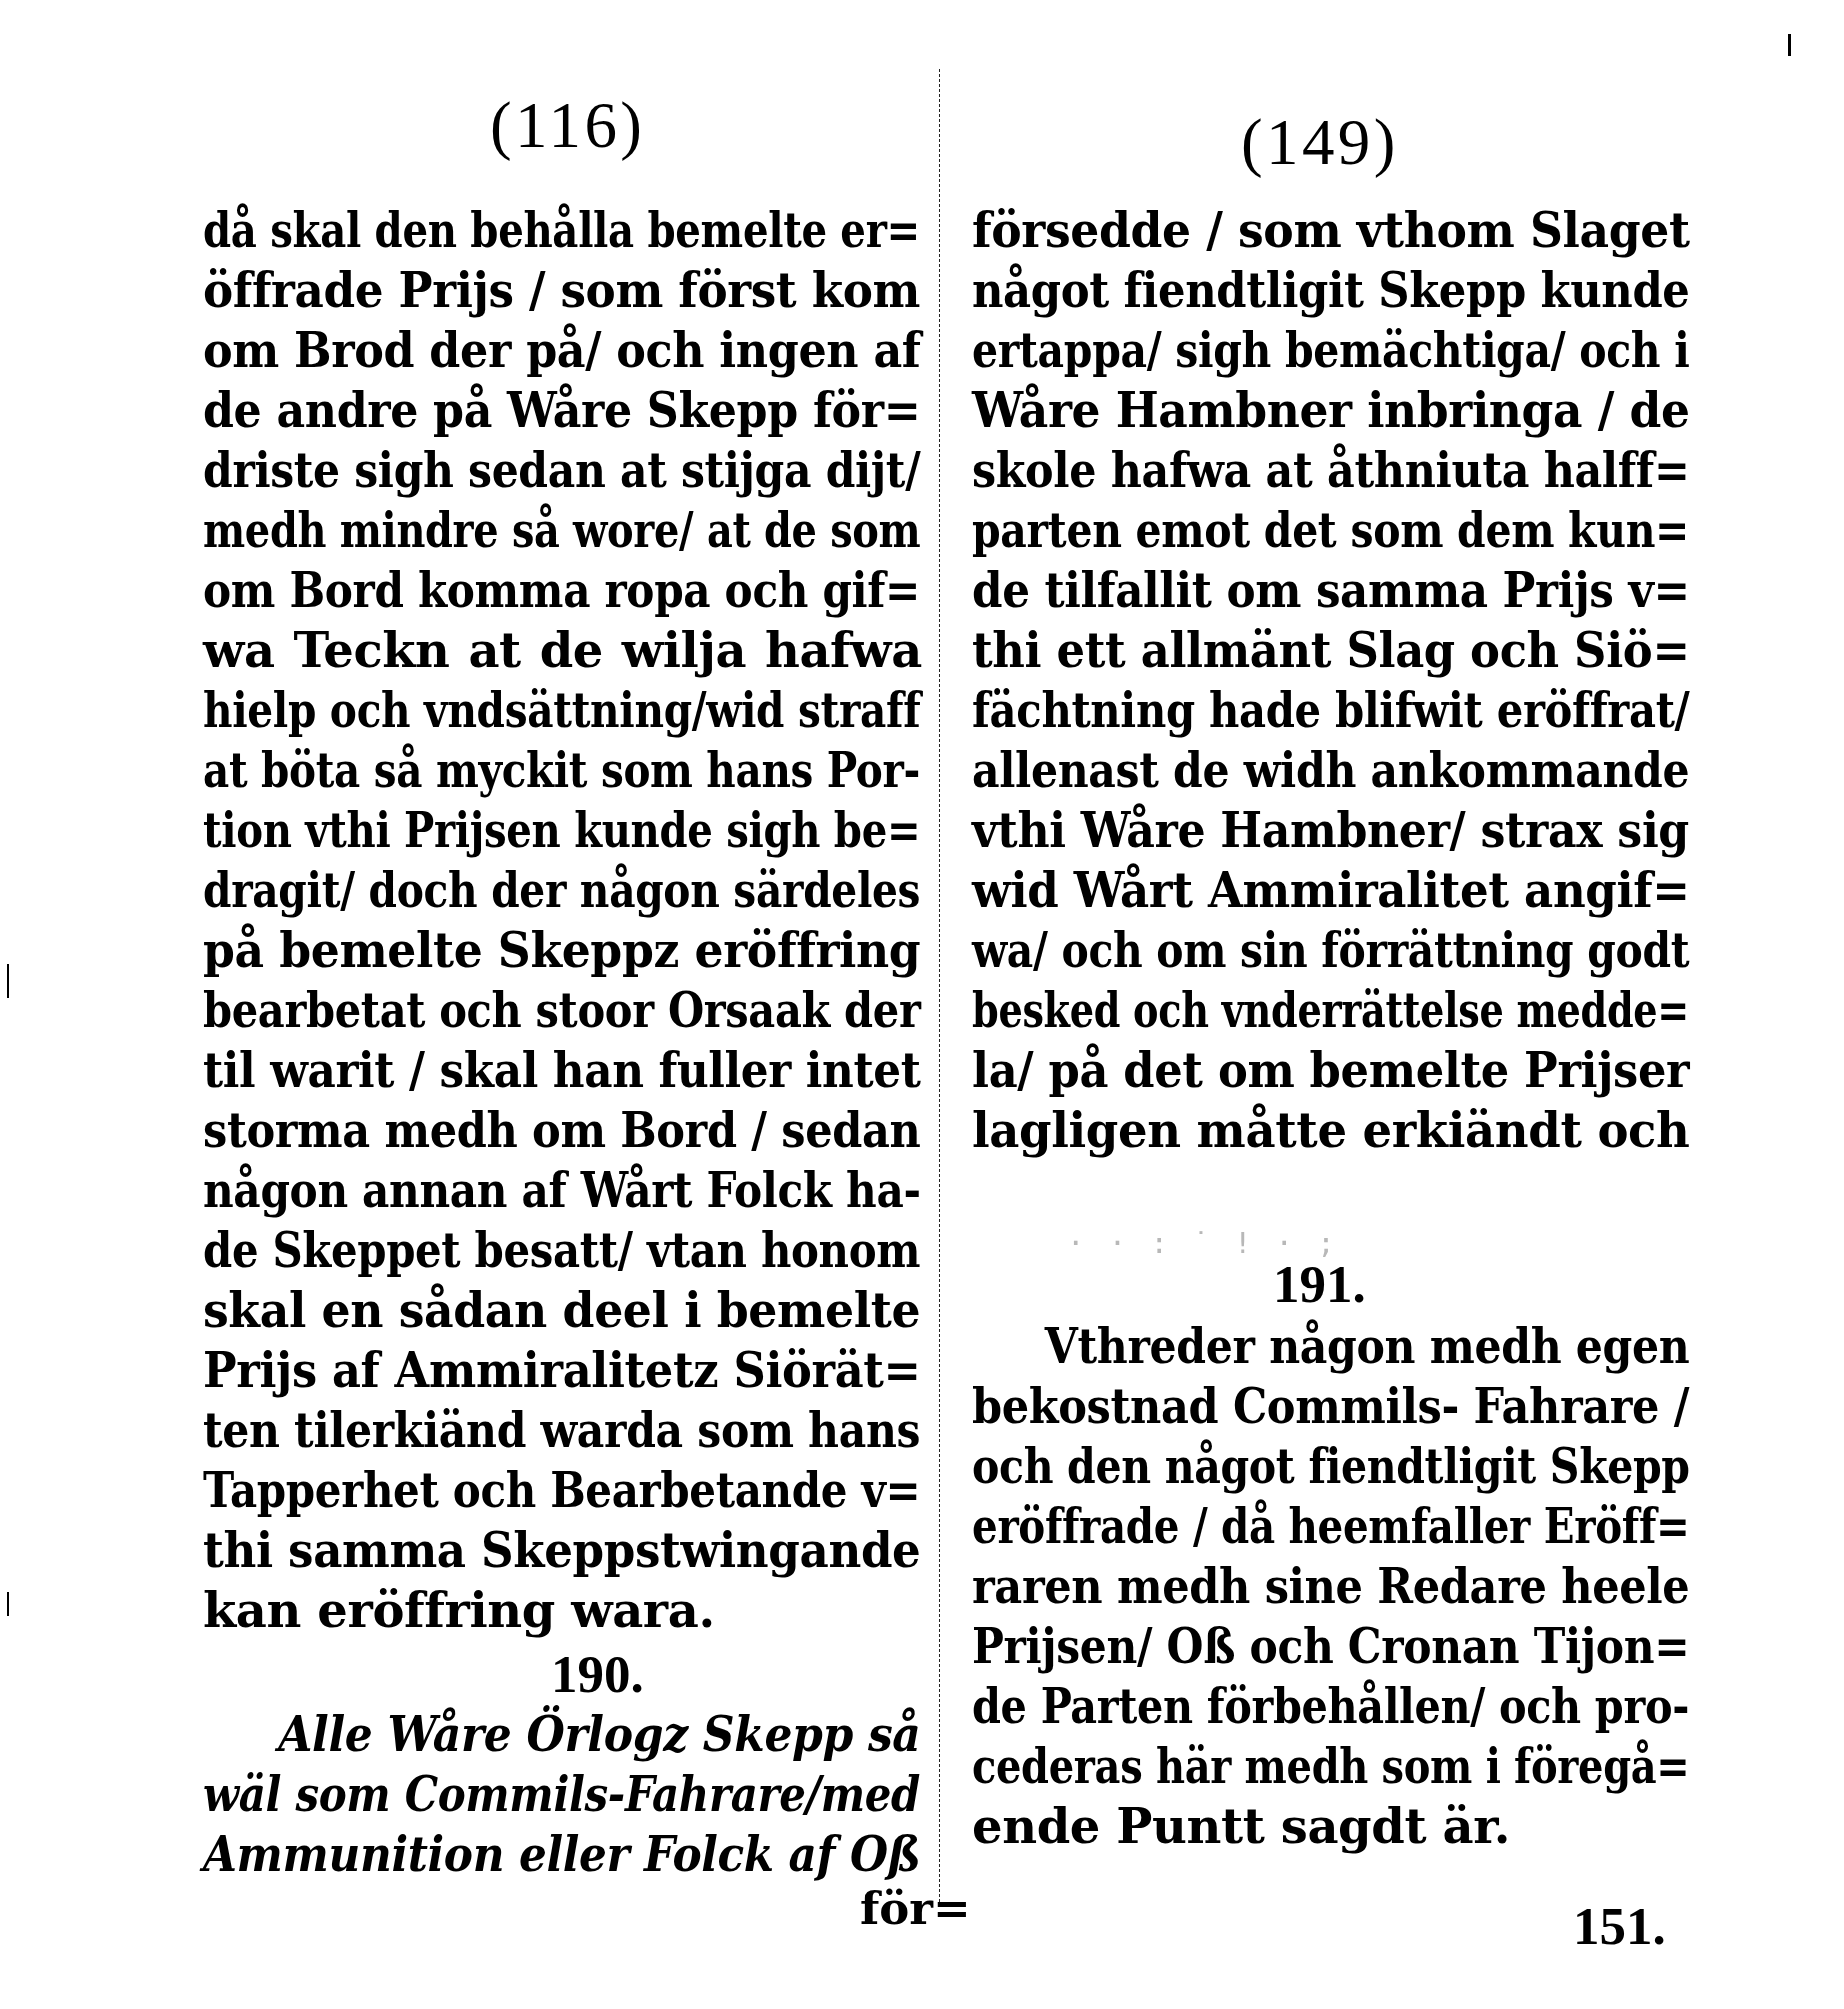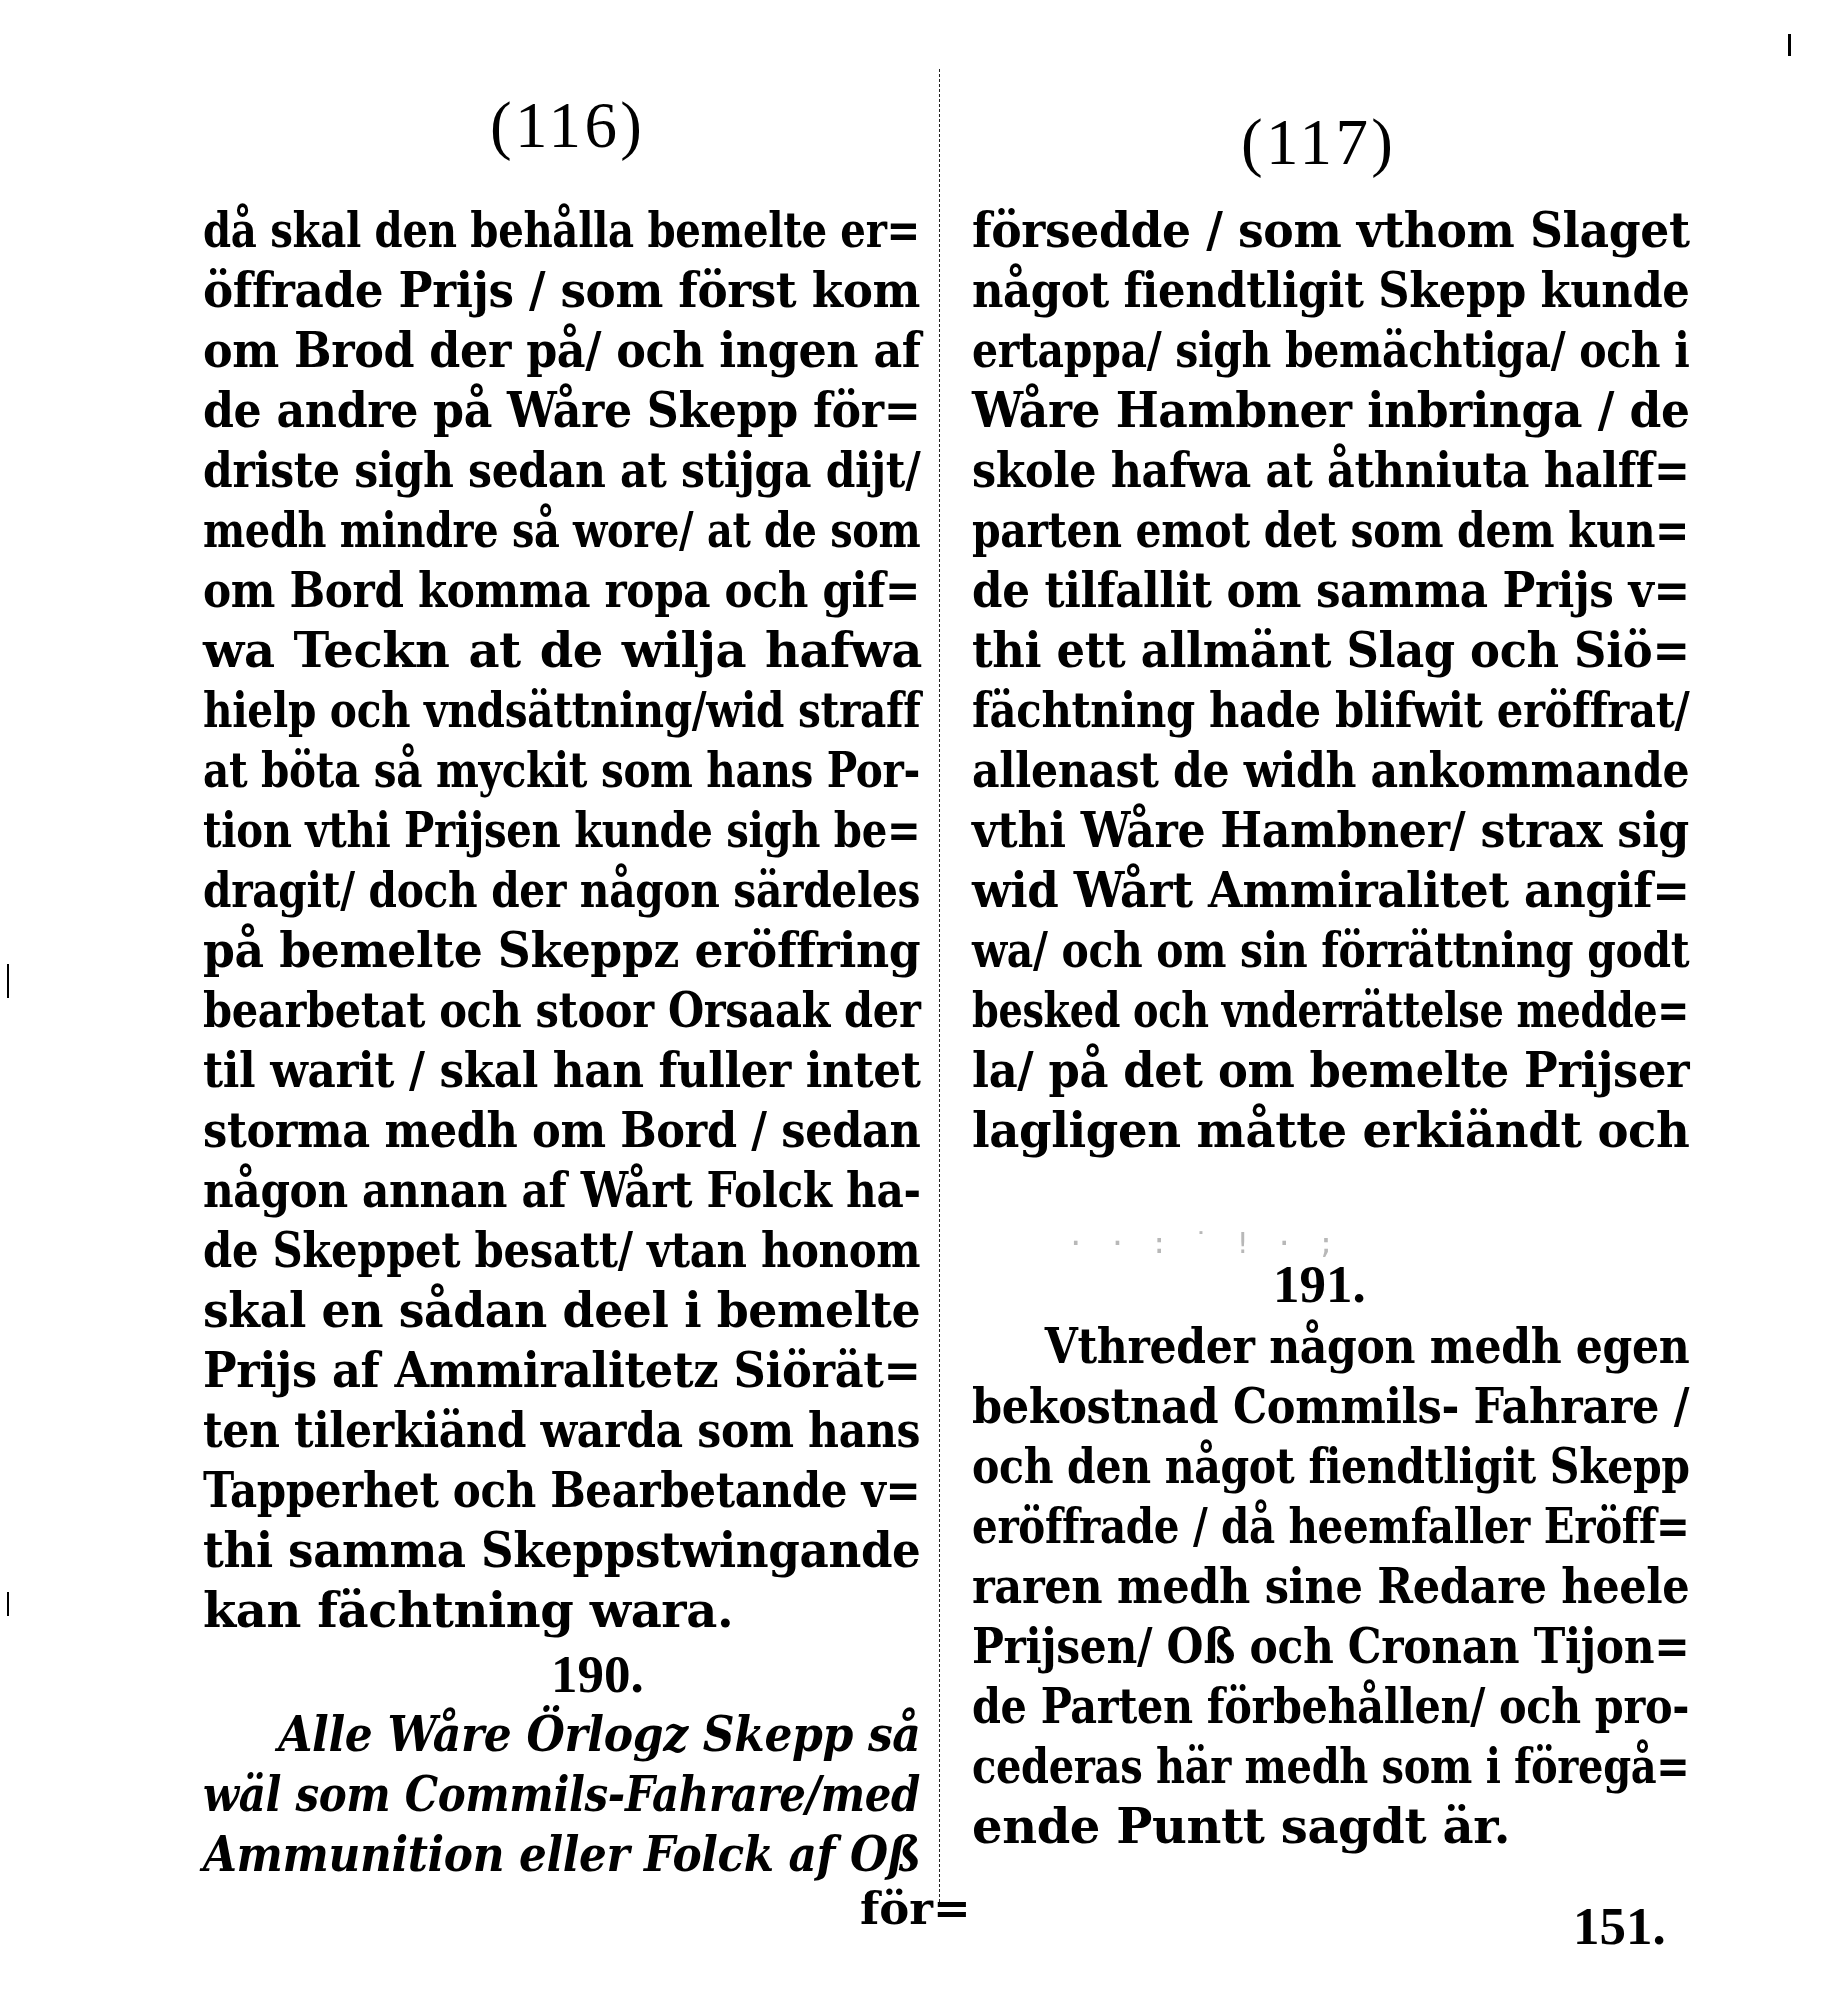--- a/index.html
+++ b/index.html
@@ -49,36 +49,36 @@
   <span class="line" style="transform: scaleX(0.866);">bearbetat och stoor Orsaak der</span>
   <span class="line" style="transform: scaleX(0.911);">til warit / skal han fuller intet</span>
   <span class="line" style="transform: scaleX(0.897);">storma medh om Bord / sedan</span>
   <span class="line" style="transform: scaleX(0.88);">någon annan af Wårt Folck ha-</span>
   <span class="line" style="transform: scaleX(0.872);">de Skeppet besatt/ vtan honom</span>
   <span class="line" style="transform: scaleX(0.953);">skal en sådan deel i bemelte</span>
   <span class="line" style="transform: scaleX(0.932);">Prijs af Ammiralitetz Siörät=</span>
   <span class="line" style="transform: scaleX(0.887);">ten tilerkiänd warda som hans</span>
   <span class="line" style="transform: scaleX(0.875);">Tapperhet och Bearbetande v=</span>
   <span class="line" style="transform: scaleX(0.941);">thi samma Skeppstwingande</span>
-  <span class="line last">kan fächtning wara.</span>
+  <span class="line last">kan eröffring wara.</span>
 </div>
 
 <div class="section-no" style="left:551px; top:1648px;text-align:center;">190.</div>
 
 <div class="column" style="left:203px; top:1704px; width:719px;font-style:italic;">
   <span class="line indent" style="transform: scaleX(0.918);">Alle Wåre Örlogz Skepp så</span>
   <span class="line" style="transform: scaleX(0.874);">wäl som Commils-Fahrare/med</span>
   <span class="line" style="transform: scaleX(0.912);">Ammunition eller Folck af Oß</span>
 </div>
 
 <div class="section-no" style="left:860px; top:1886px; font-family:'DejaVu Serif', serif; font-size:45px;">för=</div>
 
 <div class="gutter"></div>
 
-<div class="page-header" style="left:1241px; top:110px;">(117)</div>
+<div class="page-header" style="left:1241px; top:110px;">(149)</div>
 
 <div class="column" style="left:972px; top:200px; width:719px;">
   <span class="line" style="transform: scaleX(0.951);">försedde / som vthom Slaget</span>
   <span class="line" style="transform: scaleX(0.902);">något fiendtligit Skepp kunde</span>
   <span class="line" style="transform: scaleX(0.854);">ertappa/ sigh bemächtiga/ och i</span>
   <span class="line" style="transform: scaleX(0.949);">Wåre Hambner inbringa / de</span>
   <span class="line" style="transform: scaleX(0.893);">skole hafwa at åthniuta halff=</span>
   <span class="line" style="transform: scaleX(0.854);">parten emot det som dem kun=</span>
   <span class="line" style="transform: scaleX(0.91);">de tilfallit om samma Prijs v=</span>
   <span class="line" style="transform: scaleX(0.935);">thi ett allmänt Slag och Siö=</span>

